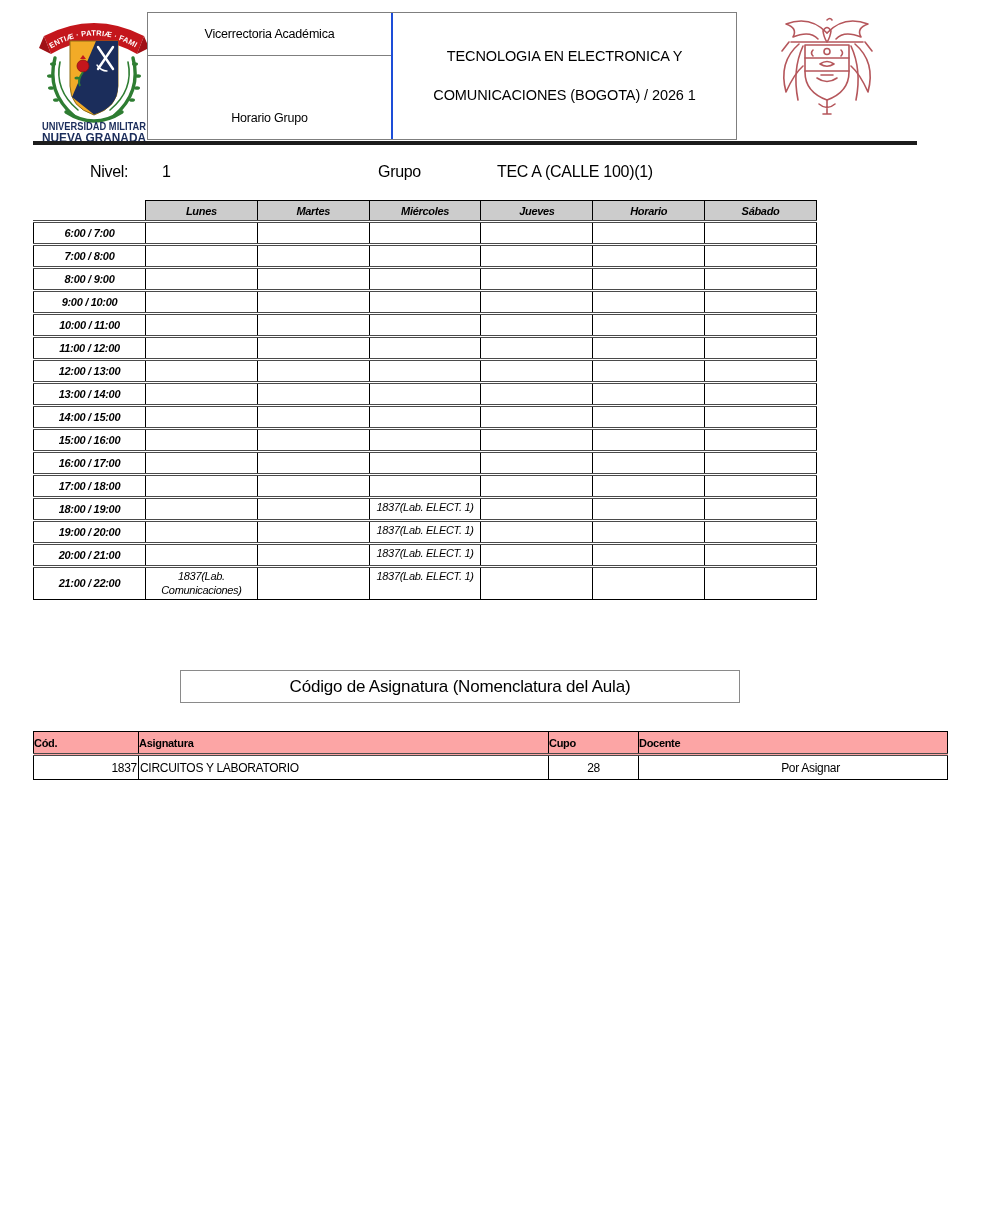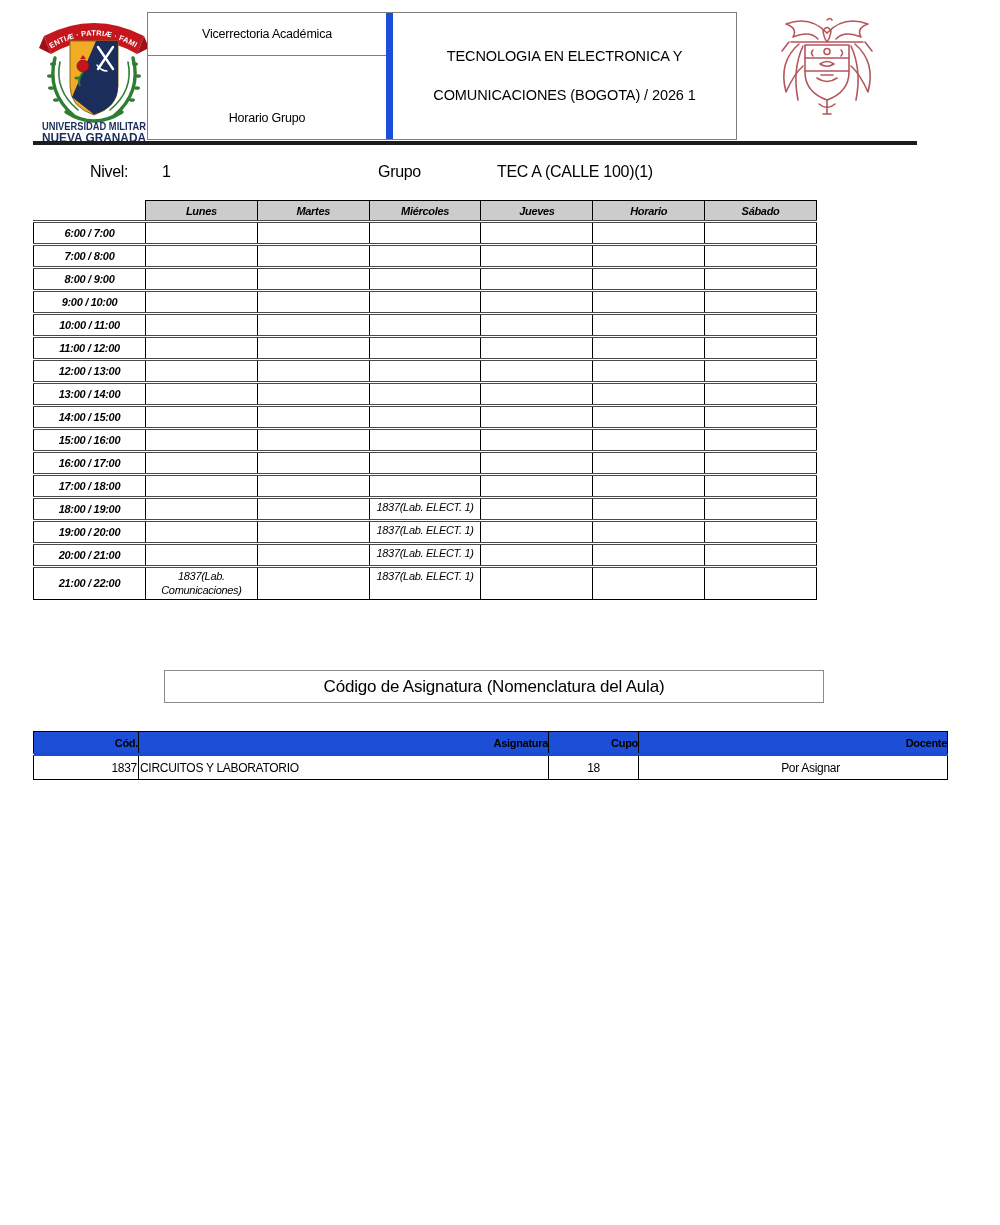--- a/index.html
+++ b/index.html
@@ -14,21 +14,21 @@
   
   .umng-logo { position: absolute; left: 38px; top: 8px; width: 112px; height: 136px; }
   .crest     { position: absolute; left: 768px; top: 12px; width: 118px; height: 110px; }
 
   .header-box {
     position: absolute; left: 147px; top: 12px; width: 590px; height: 128px;
     display: grid; grid-template-columns: 245px 1fr;
     border: 1px solid #7f7f7f;
     background: #fff;
   }
-  .header-left { display: grid; grid-template-rows: 1fr 1fr; border-right: 7px solid #1d4ed8; gap: 40px; }
+  .header-left { display: grid; grid-template-rows: 1fr 1fr; border-right: 2px solid #1d4ed8; gap: 40px; }
   .header-left .hcell {
     display: flex; align-items: center; justify-content: center;
     font-size: 12.5px; letter-spacing: -0.2px;
   }
   .header-left .hcell:first-child { border-bottom: 1px solid #7f7f7f; }
   .header-title {
     display: flex; flex-direction: column; align-items: center; justify-content: center;
     text-align: center; font-size: 14.5px; line-height: 1.35; letter-spacing: -0.1px; gap: 19px;
   }
 
@@ -58,35 +58,35 @@
   .schedule td.time-cell {
     height: 23px; font-weight: bold; text-align: center; vertical-align: middle; padding: 0 2px;
   }
   .schedule td.slot-cell { text-align: center; vertical-align: top; padding: 1px 2px; line-height: 1.3; }
   
   .schedule tr + tr td { border-top: 3px double #4a4a4a; }
   .schedule tbody tr:first-child td { border-top: 3px double #4a4a4a; margin-top: 23px; }
 
   
   .legend {
-    position: absolute; left: 164px; top: 670px; width: 660px; height: 33px;
+    position: absolute; left: 180px; top: 670px; width: 560px; height: 33px;
     border: 1px solid #8a8a8a;
     display: flex; align-items: center; justify-content: center;
     font-size: 17px; letter-spacing: -0.2px;
   }
 
   
   table.courses {
     position: absolute; left: 33px; top: 731px; width: 914px;
     border-collapse: collapse; table-layout: fixed;
     font-size: 11px; letter-spacing: -0.3px;
   }
   .courses th, .courses td { border: 1px solid #000; }
   .courses th {
-    height: 23px; background: #1d4ed8; font-weight: bold; text-align: right; vertical-align: middle;
+    height: 23px; background: #fca5a5; font-weight: bold; text-align: left; vertical-align: middle;
   }
   .courses td { height: 25px; font-size: 12px; vertical-align: middle; padding: 0 1px; }
   .courses tbody td { border-top: 3px double #4a4a4a; }
   .courses td.cod      { text-align: right; }
   .courses td.asig     { text-align: left; margin-left: 20px; }
   .courses td.cupo     { text-align: center; }
   .courses td.docente  { text-align: center; padding-left: 36px; }
 
   svg text { font-family: "Liberation Sans", sans-serif; }
 </style>
@@ -376,17 +376,17 @@
       <th>Cód.</th>
       <th>Asignatura</th>
       <th>Cupo</th>
       <th>Docente</th>
     </tr>
   </thead>
   <tbody>
     <tr>
       <td class="cod">1837</td>
       <td class="asig">CIRCUITOS Y LABORATORIO</td>
-      <td class="cupo">18</td>
+      <td class="cupo">28</td>
       <td class="docente">Por Asignar</td>
     </tr>
   </tbody>
 </table>
 
 </body></html>

